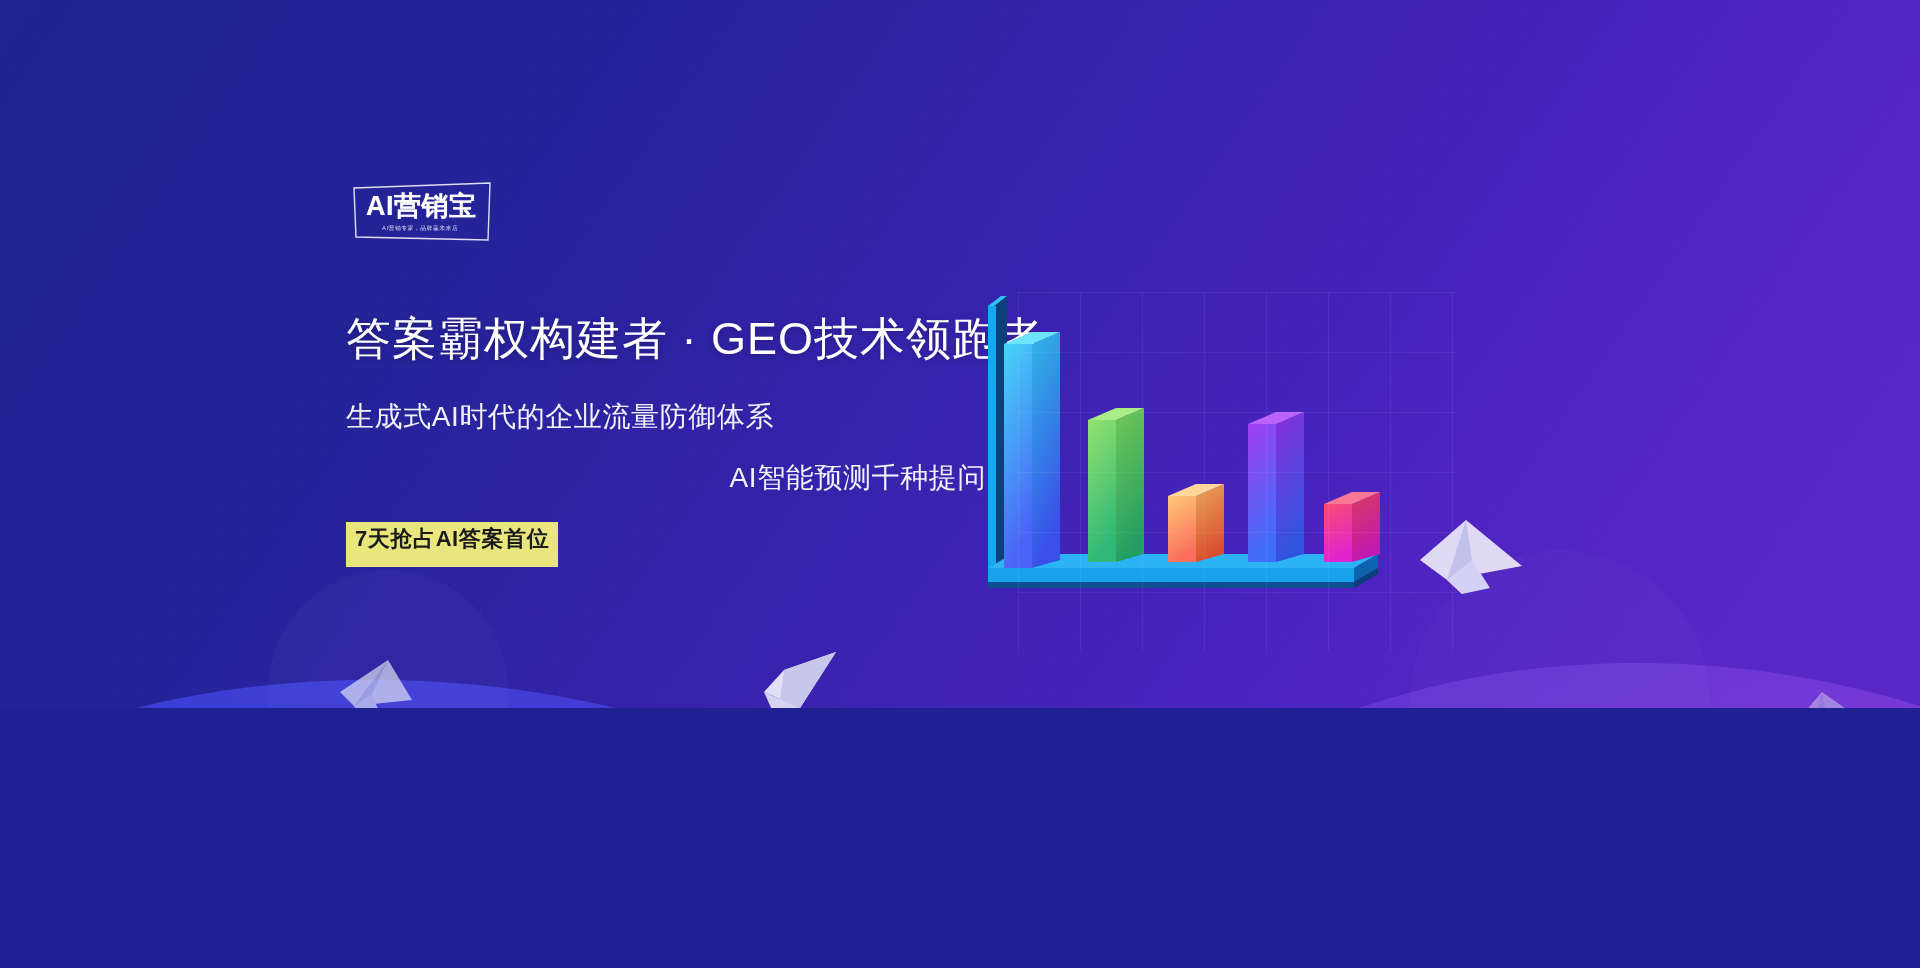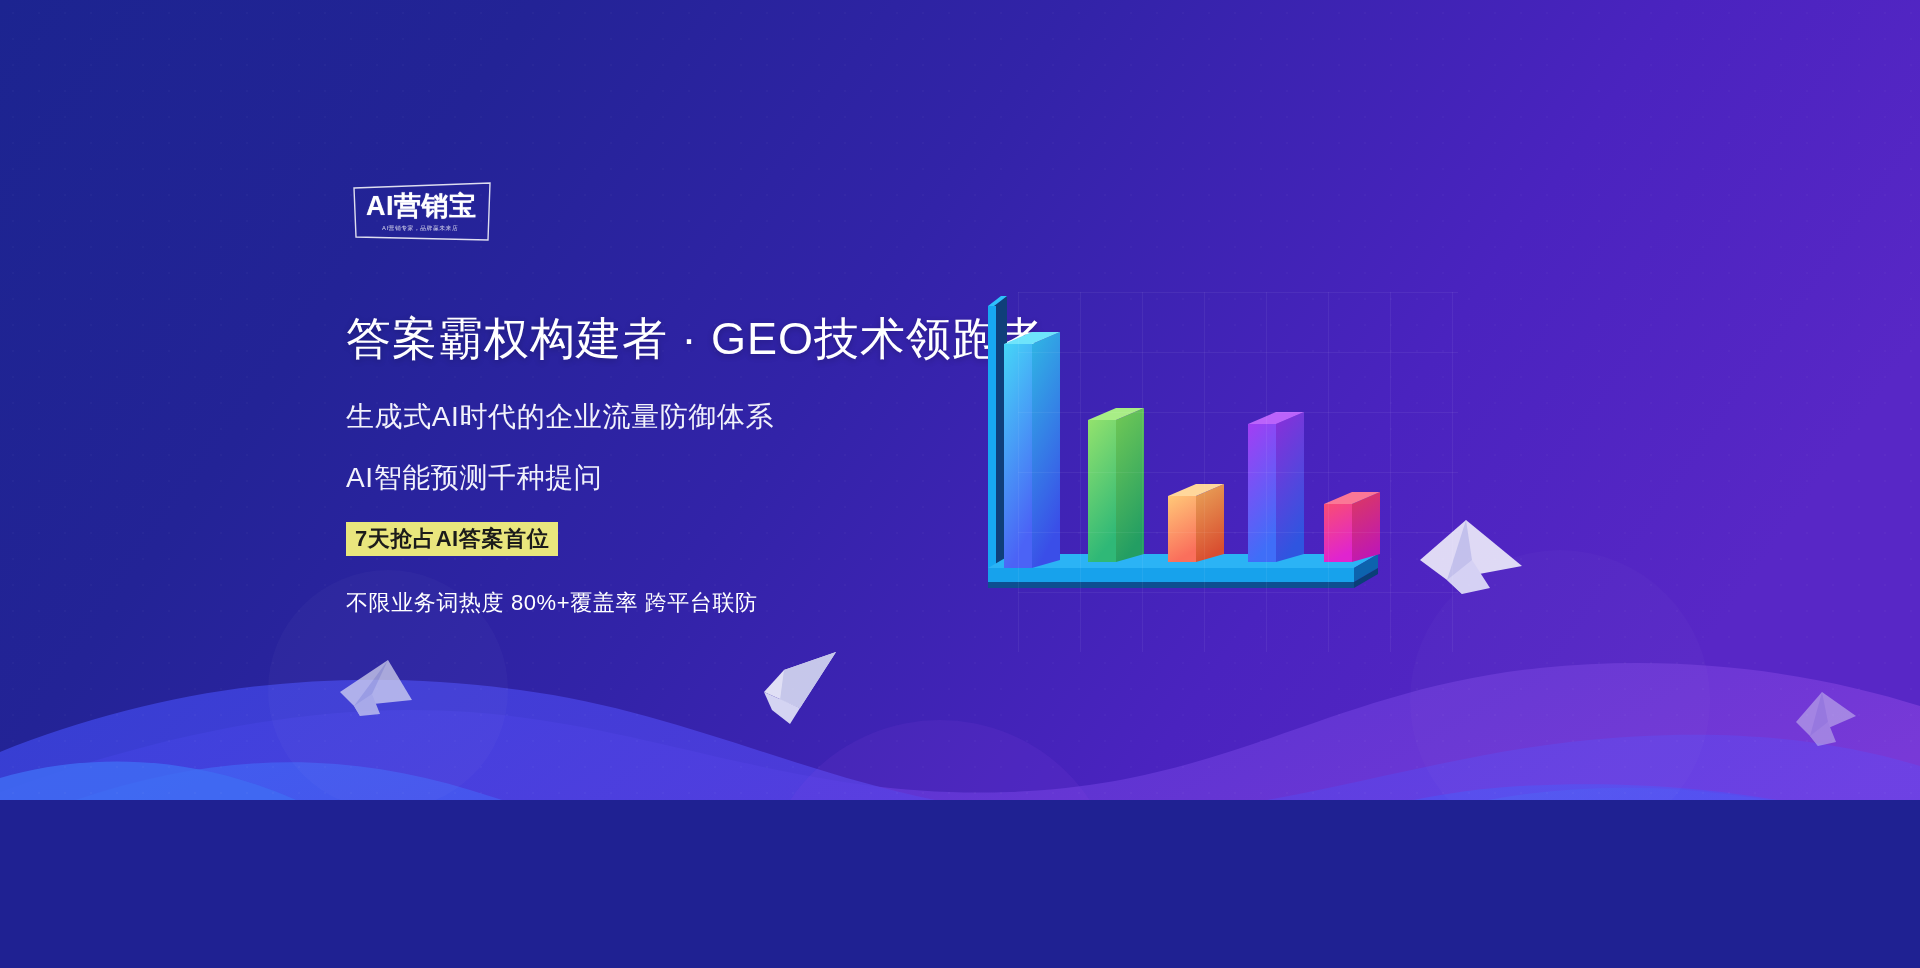--- a/index.html
+++ b/index.html
@@ -2,21 +2,21 @@
 <html><head>
 <meta charset="utf-8">
 <style>
   * { margin:0; padding:0; box-sizing:border-box; }
   html,body{
     width:1920px; height:968px; overflow:hidden;
     font-family:"Liberation Sans","DejaVu Sans",sans-serif;
     background:#1f2192;
   }
   #banner{
-    position:relative; width:1920px; height:800px; overflow:hidden;
+    position:relative; width:1920px; height:708px; overflow:hidden;
     background:linear-gradient(100deg,#1c2490 0%,#232396 22%,#2c25a4 42%,#3a23b0 60%,#4a23bf 78%,#5426c4 100%);
   }
   .bg-svg{ position:absolute; inset:0; width:1920px; height:968px; display:block; }
   .dotgrid{
     position:absolute; inset:0;
     background-image:radial-gradient(rgba(255,255,255,.045) 1px, transparent 1px);
     background-size:26px 26px;
     opacity:.55; pointer-events:none;
   }
 
@@ -40,28 +40,28 @@
   #headline{
     font-size:45px; color:#ffffff; line-height:1.18; white-space:nowrap;
     font-weight:400; letter-spacing:1px;
     text-shadow:0 2px 6px rgba(0,0,0,.22);
   }
   .sub{
     font-size:28px; color:#f2f2fb; line-height:1; white-space:nowrap;
     letter-spacing:.6px; font-weight:400;
   }
   #sub1{ margin-top:38px; }
-  #sub2{ margin-top:33px; }
+  #sub2{ margin-top:33px;text-align:right; }
   #hl-wrap{ margin-top:30px; }
   #highlight{
     display:inline-block;
     background:#e9e67d;
     color:#1b1b1b;
     font-size:22px; font-weight:bold; letter-spacing:.6px;
-    padding:6px 9px 6px 9px; line-height:1;
+    padding:6px 9px 17px 9px; line-height:1;
   }
   #sub3{ margin-top:32px; font-size:22px; color:#ffffff; white-space:nowrap; letter-spacing:.6px; }
 
   
   #chart{ position:absolute; left:988px; top:292px; width:470px; height:380px; }
   #chart svg{ display:block; overflow:visible; }
   .chartgrid{
     position:absolute; left:30px; top:0; width:440px; height:360px;
     background-image:
       linear-gradient(to right, rgba(255,255,255,.055) 1px, transparent 1px),
@@ -174,21 +174,20 @@
     <div class="tagline">AI营销专家，品牌赢未来店</div>
   </div>
 
   <div id="copy">
     <div id="headline">答案霸权构建者 · GEO技术领跑者</div>
     <div id="sub1" class="sub">生成式AI时代的企业流量防御体系</div>
     <div id="sub2" class="sub">AI智能预测千种提问</div>
     <div id="hl-wrap">
       <span id="highlight">7天抢占AI答案首位</span>
     </div>
-    <div id="sub3">不限业务词热度 80%+覆盖率 跨平台联防</div>
   </div>
 
   <div id="chart">
     <div class="chartgrid"></div>
     <svg width="470" height="380" viewBox="0 0 470 380">
       <defs>
         <linearGradient id="b1f" x1="0" y1="0" x2="0.25" y2="1">
           <stop offset="0%" stop-color="#45d6f7"></stop>
             <stop offset="100%" stop-color="#4b63f6"></stop>
         </linearGradient>

